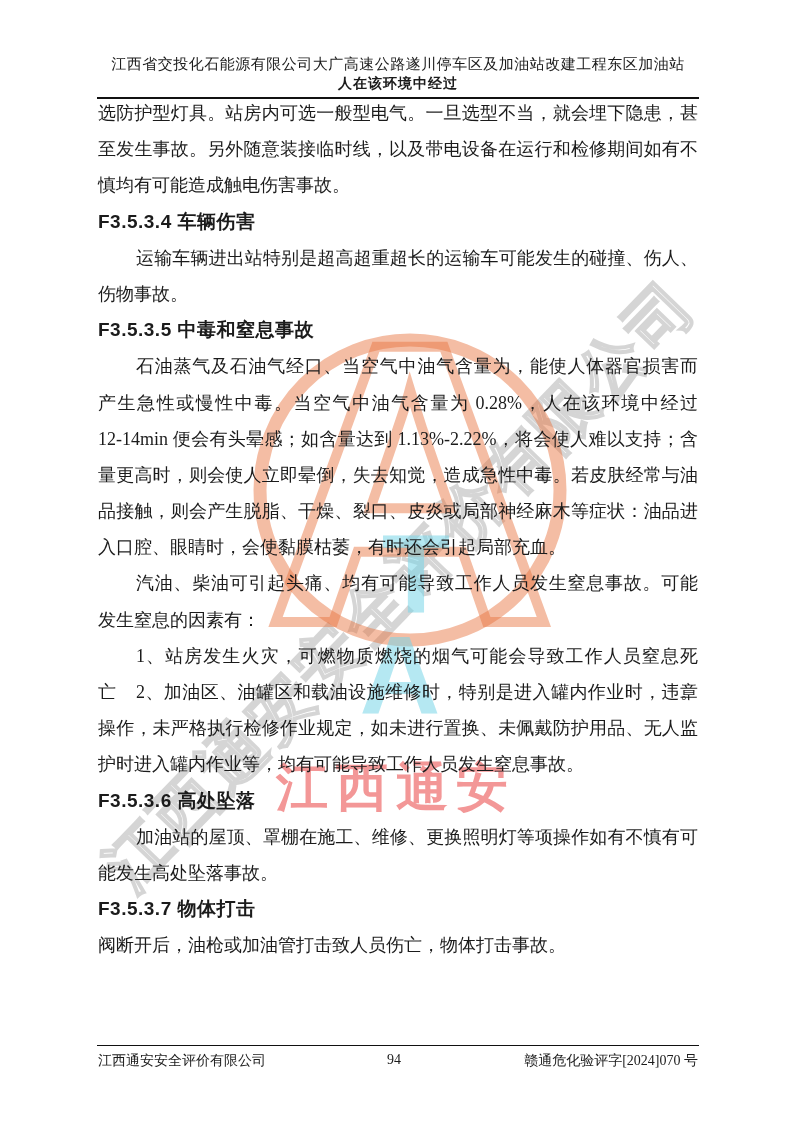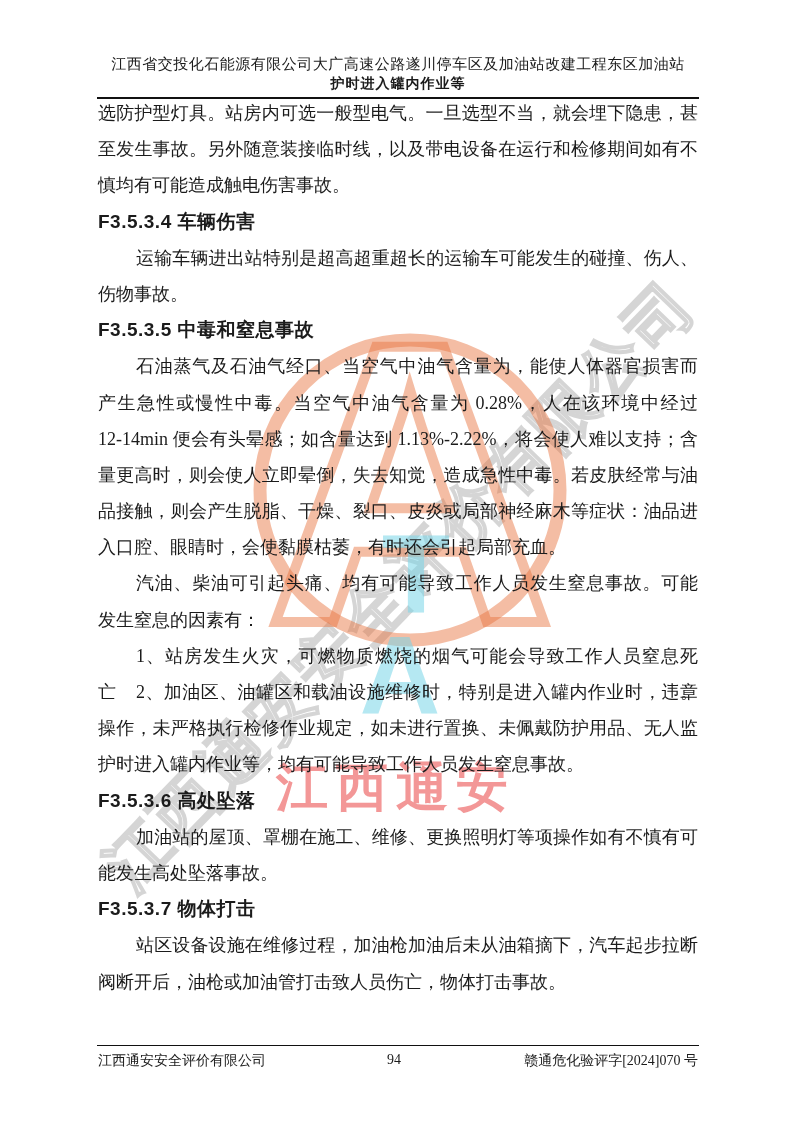--- a/index.html
+++ b/index.html
@@ -54,21 +54,21 @@
     <circle cx="232" cy="208" r="150" fill="none" stroke="rgba(233,118,64,0.48)" stroke-width="13"></circle>
     <text x="232" y="340" font-size="400" font-weight="bold" text-anchor="middle" fill="none" stroke="rgba(233,118,64,0.48)" stroke-width="10" font-family="Liberation Sans, DejaVu Sans, sans-serif">A</text>
     <text x="238" y="330" font-size="112" font-weight="bold" text-anchor="middle" fill="rgba(120,214,232,0.55)" font-family="Liberation Sans, DejaVu Sans, sans-serif">T</text>
     <text x="222" y="432" font-size="112" font-weight="bold" text-anchor="middle" fill="rgba(120,214,232,0.55)" font-family="Liberation Sans, DejaVu Sans, sans-serif">A</text>
   </svg>
 
   <div class="wm wm-red">江西通安</div>
 
   <div class="header">
     <div class="h1">江西省交投化石能源有限公司大广高速公路遂川停车区及加油站改建工程东区加油站</div>
-    <div class="h2">护时进入罐内作业等</div>
+    <div class="h2">人在该环境中经过</div>
   </div>
   <div class="header-rule"></div>
 
   <div class="body-text">
     <div class="line full">选防护型灯具。站房内可选一般型电气。一旦选型不当，就会埋下隐患，甚</div>
     <div class="line full">至发生事故。另外随意装接临时线，以及带电设备在运行和检修期间如有不</div>
     <div class="line">慎均有可能造成触电伤害事故。</div>
     <div class="line heading">F3.5.3.4 车辆伤害</div>
     <div class="line indent full">运输车辆进出站特别是超高超重超长的运输车可能发生的碰撞、伤人、</div>
     <div class="line">伤物事故。</div>
@@ -82,21 +82,20 @@
     <div class="line indent full">汽油、柴油可引起头痛、均有可能导致工作人员发生窒息事故。可能</div>
     <div class="line">发生窒息的因素有：</div>
     <div class="line indent full">1、站房发生火灾，可燃物质燃烧的烟气可能会导致工作人员窒息死亡。</div>
     <div class="line indent full">2、加油区、油罐区和载油设施维修时，特别是进入罐内作业时，违章</div>
     <div class="line full">操作，未严格执行检修作业规定，如未进行置换、未佩戴防护用品、无人监</div>
     <div class="line">护时进入罐内作业等，均有可能导致工作人员发生窒息事故。</div>
     <div class="line heading">F3.5.3.6 高处坠落</div>
     <div class="line indent full">加油站的屋顶、罩棚在施工、维修、更换照明灯等项操作如有不慎有可</div>
     <div class="line">能发生高处坠落事故。</div>
     <div class="line heading">F3.5.3.7 物体打击</div>
-    <div class="line indent full">站区设备设施在维修过程，加油枪加油后未从油箱摘下，汽车起步拉断</div>
     <div class="line">阀断开后，油枪或加油管打击致人员伤亡，物体打击事故。</div>
   </div>
 
   <div class="footer-rule"></div>
   <div class="footer">
     <span class="f-left">江西通安安全评价有限公司</span>
     <span class="f-center">94</span>
     <span class="f-right">赣通危化验评字[2024]070 号</span>
   </div>
 

